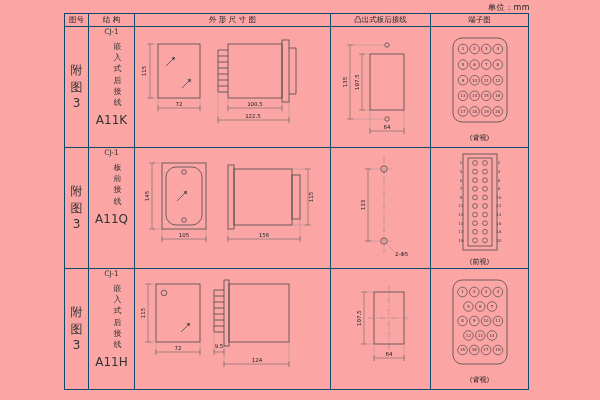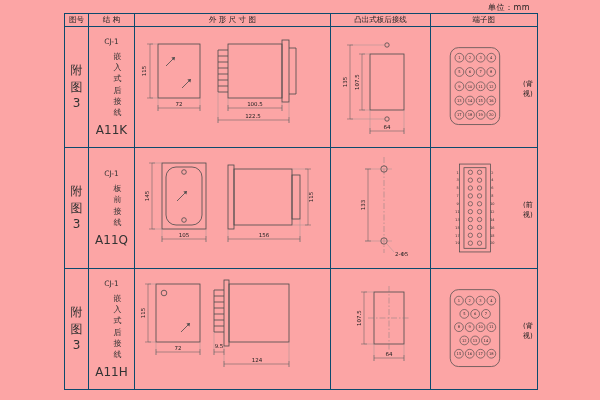--- a/index.html
+++ b/index.html
@@ -6,26 +6,26 @@
   html,body { width:600px; height:400px; }
   body { font-family:"DejaVu Sans", sans-serif; color:#333; }
   .sheet { position:relative; width:600px; height:400px; background:#fca5a5; overflow:hidden; }
   .unit { position:absolute; top:2px; right:70px; font-size:8px; color:#222; letter-spacing:.5px; }
   table.spec { position:absolute; top:13px; left:64px; border-collapse:collapse; table-layout:fixed; }
   .spec th, .spec td { border:1px solid #0c4a6e; padding:0; text-align:center; vertical-align:middle; }
   .spec th { height:13px; font-size:7.5px; font-weight:normal; color:#222; }
   .spec td { height:121px; }
   .vstack { width:1.1em; word-break:break-all; line-height:1.4; margin:0 auto; text-align:center; }
   .fig-no { font-size:12px; }
-  .struct-cell { display:flex; flex-direction:column; align-items:center; justify-content:center; gap:5px; height:100%; }
+  .struct-cell { display:flex; flex-direction:column; align-items:center; justify-content:flex-start; gap:5px; height:100%; }
   .struct-model { font-size:7.5px; }
   .struct-name { font-size:8px;margin-left:24px; }
   .struct-code { font-size:12px; }
   .draw-cell svg, .term-cell svg { display:block; margin:0 auto; }
-  .term-cell .inner { display:flex; flex-direction:row; align-items:center; justify-content:center; height:100%; }
+  .term-cell .inner { display:flex; flex-direction:column; align-items:center; justify-content:center; height:100%; }
   .caption { font-size:7px; margin-top:3px; color:#222; }
   svg text { font-family:"DejaVu Sans", sans-serif; }
   svg .obj { fill:none; stroke:#4a4a4a; stroke-width:0.8; }
   svg .dim { stroke:#5a5a5a; stroke-width:0.5; fill:none; }
   svg .ext { stroke:#8f8f8f; stroke-width:0.4; fill:none; }
   svg .cl  { stroke:#7a7a7a; stroke-width:0.45; stroke-dasharray:6 2 1.5 2; fill:none; }
   svg .fill { fill:#4a4a4a; stroke:none; }
   svg .dtxt { font-size:5.5px; fill:#222; }
   svg .pin { fill:none; stroke:#4a4a4a; stroke-width:0.7; }
   svg .pin-num { fill:#333; }

